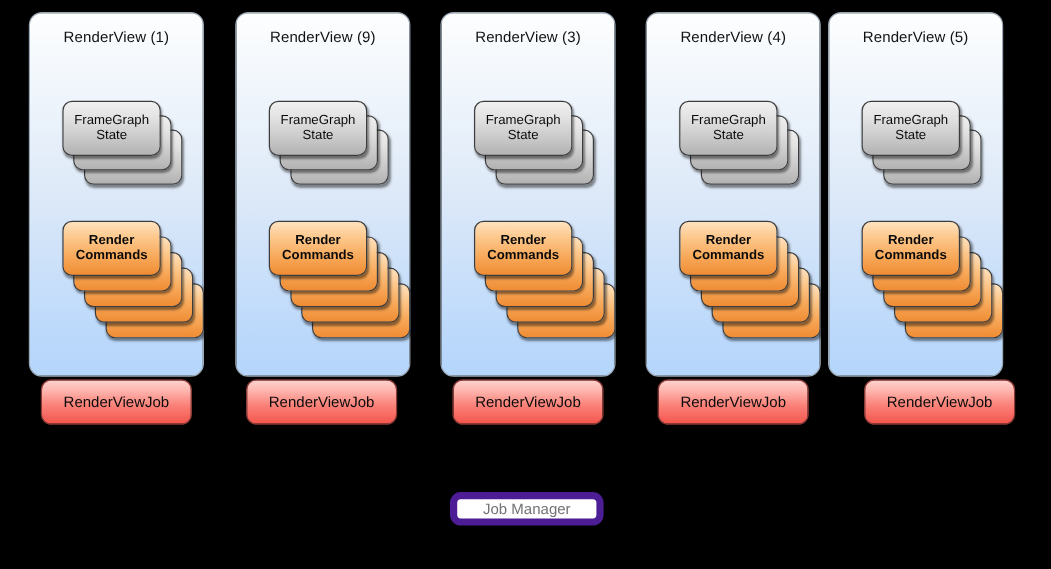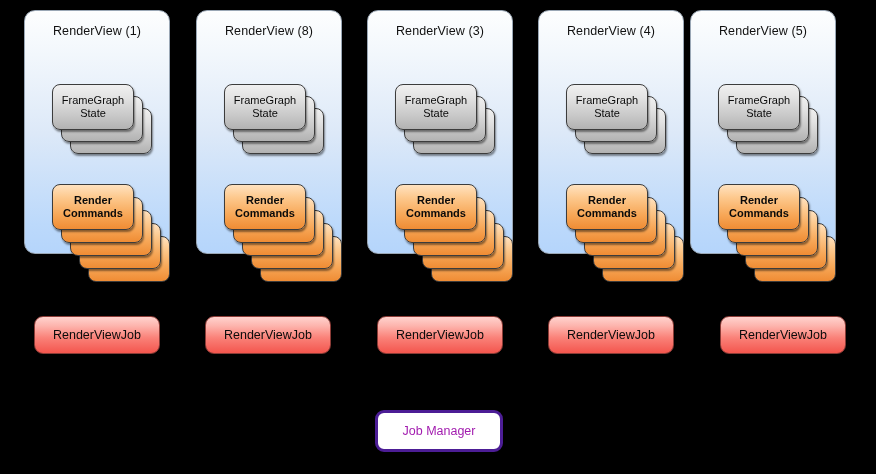--- a/index.html
+++ b/index.html
@@ -22,21 +22,21 @@
     width: 876px;
     height: 474px;
     background: #000000;
   }
 
   
   .rv-panel {
     position: absolute;
     top: 10px;
     width: 146px;
-    height: 244px;
+    height: 304px;
     border-radius: 11px;
     border: 1px solid #9aa7b5;
     background: linear-gradient(to bottom, #fdfefe 0%, #f2f7fc 18%, #dde9f8 50%, #bcd9fb 88%, #b5d5fb 100%);
     box-shadow: 2px 3px 4px rgba(0,0,0,0.55);
     box-sizing: border-box;
   }
   .rv-title {
     position: absolute;
     top: 13px;
     left: 0;
@@ -114,31 +114,31 @@
     font-size: 12.5px;
     color: #0b0b0b;
   }
 
   
   .job-manager {
     position: absolute;
     left: 375px;
     top: 410px;
     width: 128px;
-    height: 42px;
+    height: 28px;
     border-radius: 9px;
-    border: 3px solid #4c1d95;
+    border: 6px solid #4c1d95;
     box-sizing: border-box;
     background: #ffffff;
     box-shadow: 2px 3px 4px rgba(0,0,0,0.55);
     display: flex;
     align-items: center;
     justify-content: center;
     font-size: 12.5px;
-    color: #a21caf;
+    color: #737373;
   }
 </style>
 </head>
 <body>
 
 <div id="stage">
     <div class="rv-panel" style="left: 24px;">
       <div class="rv-title">RenderView (1)</div>
       <div class="stack fg-stack">
         <div class="card gray" style="left: 18px; top: 24px; z-index: 1;"></div>
@@ -153,21 +153,21 @@
         <div class="card orange" style="left: 27px; top: 39px; z-index: 2;"></div>
         <div class="card orange" style="left: 18px; top: 26px; z-index: 3;"></div>
         <div class="card orange" style="left: 9px; top: 13px; z-index: 4;"></div>
         <div class="card orange" style="left: 0px; top: 0px; z-index: 5;">
           <div class="card-label">Render
 Commands</div>
         </div>
       </div>
     </div>
     <div class="rv-panel" style="left: 196px;">
-      <div class="rv-title">RenderView (8)</div>
+      <div class="rv-title">RenderView (9)</div>
       <div class="stack fg-stack">
         <div class="card gray" style="left: 18px; top: 24px; z-index: 1;"></div>
         <div class="card gray" style="left: 9px; top: 12px; z-index: 2;"></div>
         <div class="card gray" style="left: 0px; top: 0px; z-index: 3;">
           <div class="card-label">FrameGraph
 State</div>
         </div>
       </div>
       <div class="stack rc-stack">
         <div class="card orange" style="left: 36px; top: 52px; z-index: 1;"></div>

